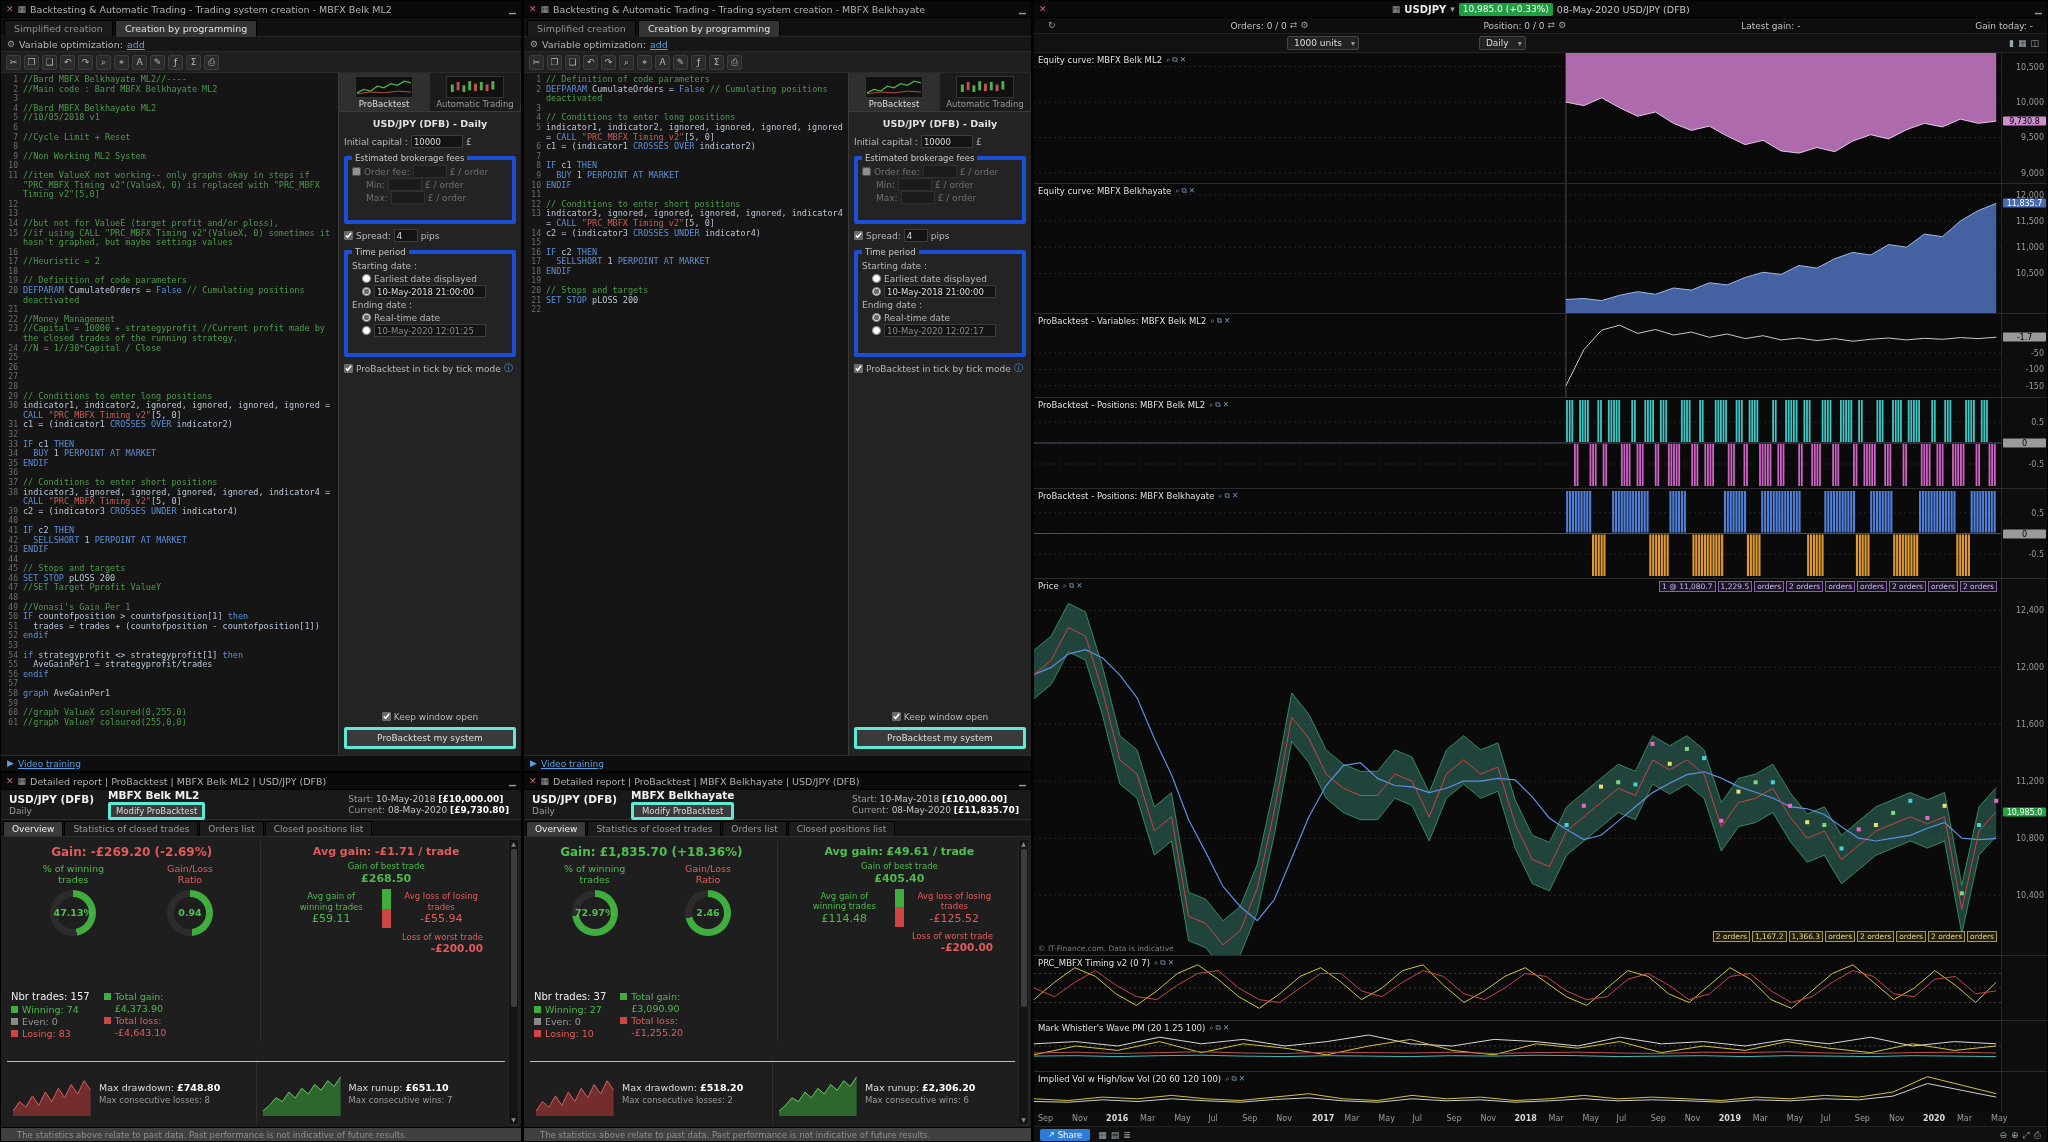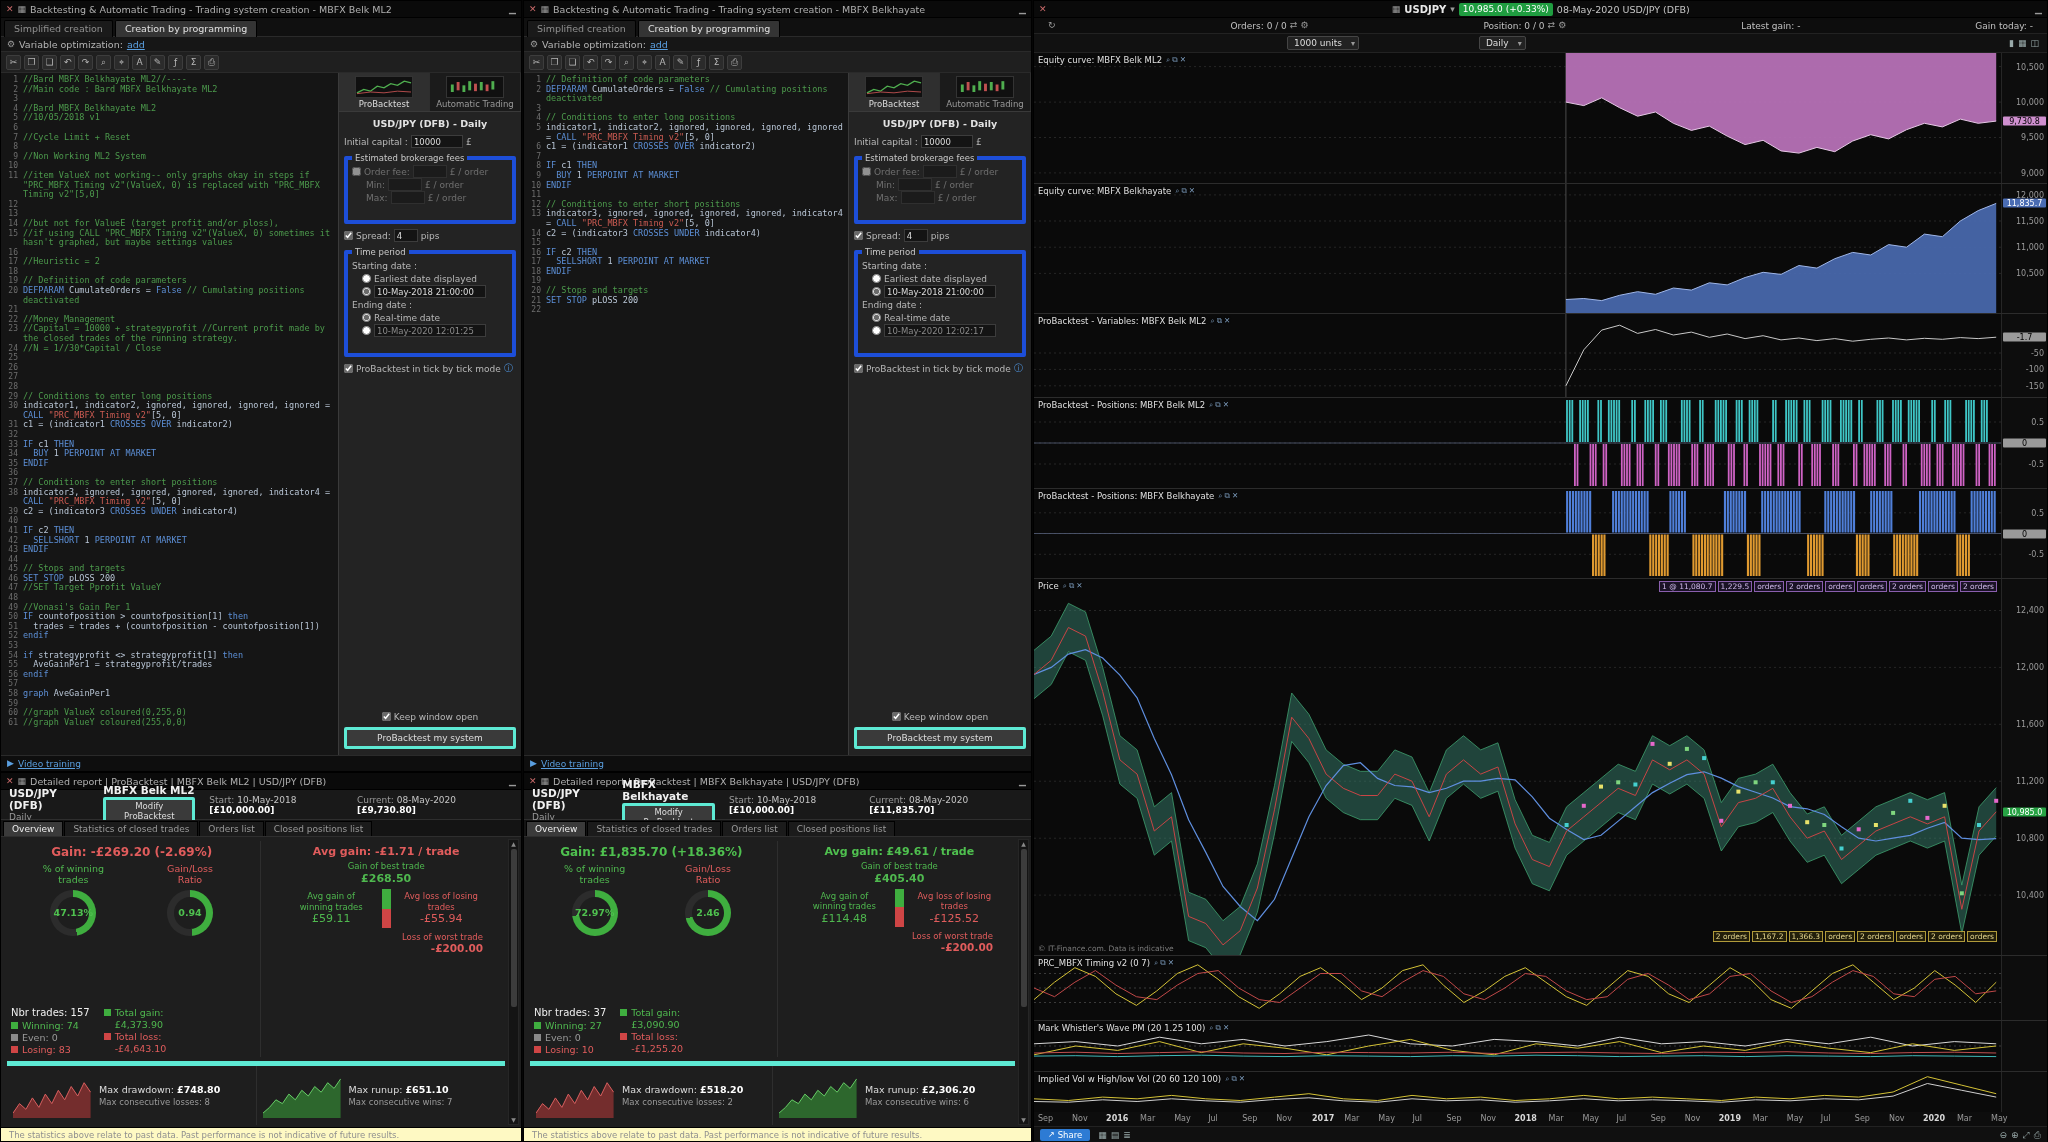--- a/index.html
+++ b/index.html
@@ -86,21 +86,21 @@
 .axl.yr{color:#d8d8d8;font-weight:bold}
 .cbar{flex:none;height:16px;background:#101010;display:flex;align-items:center;gap:8px;padding:0 6px}
 .share{display:inline-flex;align-items:center;gap:3px;background:#2d7bd4;border:none;color:#fff;font-size:8.5px;padding:1px 8px;border-radius:2px;cursor:pointer;font-family:inherit}
 .share .tb-ic{color:#fff;font-size:8px}
 .cbar .ic{font-size:9px;color:#9aa;cursor:pointer}
 
 .rhead{flex:none;height:30px;background:#191919;border-bottom:1px solid #2e2e2e;display:flex;align-items:center;gap:14px;padding:0 8px;font-size:9.5px}
 .rh-c{display:flex;flex-direction:column;gap:1px}
 .rh-inst,.rh-sys{color:#f0f0f0;font-weight:bold;font-size:10.5px}
 .rh-tf{color:#9a9a9a;font-size:9px}
-.rh-right{margin-left:auto;font-size:9px;color:#c5c5c5;display:flex;flex-direction:row;gap:1px;padding-right:4px}
+.rh-right{margin-left:auto;font-size:9px;color:#c5c5c5;display:flex;flex-direction:column;gap:1px;padding-right:4px}
 .rh-right b{color:#fff}
 .mut{color:#9a9a9a}
 .rtabs{flex:none;height:17px;background:#141414;border-bottom:1px solid #2e2e2e;display:flex;align-items:flex-end;gap:1px;padding:0 2px}
 .rtab{padding:2px 8px;font-size:9px;color:#999;background:#1b1b1b;border:1px solid #000;border-bottom:none;cursor:pointer;white-space:nowrap}
 .rtab.active{background:#3a3a3a;color:#eee}
 .rbody{flex:1;position:relative;background:#1e1e1e;padding:4px 16px 2px 6px;display:flex;flex-direction:column;min-height:0;overflow:hidden}
 .rcols{flex:1;display:flex;min-height:0}
 .rcol-l{flex:1.05;border-right:1px solid #2e2e2e;padding:2px 6px 0 2px;display:flex;flex-direction:column}
 .rcol-r{flex:1;padding:2px 2px 0 8px;display:flex;flex-direction:column}
 .rgain{text-align:center;font-size:12px;font-weight:bold;padding:2px 0 4px}
@@ -123,31 +123,31 @@
 .sm2{font-size:8.5px;line-height:1.25}
 .big2{font-size:11px;font-weight:bold;padding-bottom:2px}
 .center{text-align:center}
 .rbars{display:flex;align-items:center;justify-content:center;gap:8px;padding:2px 0}
 .rb-l,.rb-r{width:80px;text-align:center}
 .bglyph{display:flex;flex-direction:column;align-items:center;width:14px}
 .bup{width:9px;background:#3fae3f}
 .bdn{width:9px;background:#cf4545}
 .rworst{text-align:right;padding:2px 20px 0 0}
 .rworst .b{font-size:10.5px;font-weight:bold}
-.rbottom{flex:none;height:64px;display:flex;border-top:5px solid #5eead4;margin-top:4px}
+.rbottom{flex:none;height:64px;display:flex;border-top:1px solid #5eead4;margin-top:20px}
 .mbox{flex:1;display:flex;align-items:center;gap:8px;padding:4px 6px;border-right:1px solid #2e2e2e}
 .mbox:last-child{border-right:none}
 .spark{width:78px;height:44px;position:relative;flex:none}
 .spark svg{position:absolute;left:0;top:0}
 .mtxt{font-size:9.5px;color:#ddd;display:flex;flex-direction:column;gap:2px}
 .mtxt b{color:#fff}
 .vscroll{position:absolute;right:2px;top:2px;bottom:2px;width:11px;background:#141414;border:1px solid #262626;display:flex;flex-direction:column;align-items:center;padding:1px 0;cursor:pointer}
 .vscroll .ic{font-size:6px;color:#888}
 .vscroll .thumb2{flex:none;width:6px;height:56%;background:#3c3c3c;margin-top:2px;border-radius:2px}
-.rfoot{flex:none;height:14px;background:#fef9c3;border-top:1px solid #000;font-size:8.5px;color:#8f8f8f;display:flex;align-items:center;padding:0 8px;white-space:nowrap;overflow:hidden}
+.rfoot{flex:none;height:14px;background:#404040;border-top:1px solid #000;font-size:8.5px;color:#8f8f8f;display:flex;align-items:center;padding:0 16px;white-space:nowrap;overflow:hidden}
 </style>
 </head>
 <body>
 
 <div id="app">
 
   <div class="win" id="winL" style="left:0;top:0;width:522px;height:772px">
     <div class="titlebar">
       <span class="tb-ic close">✕</span>
       <span class="tb-ic">▦</span>

